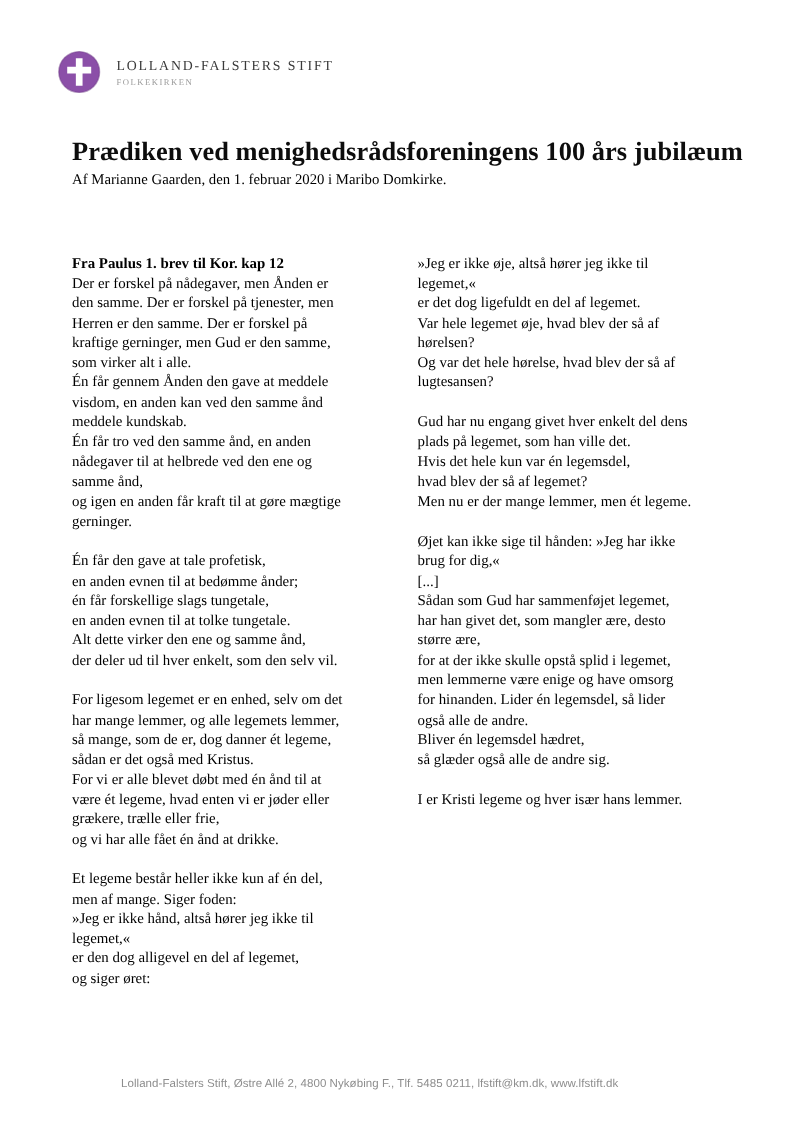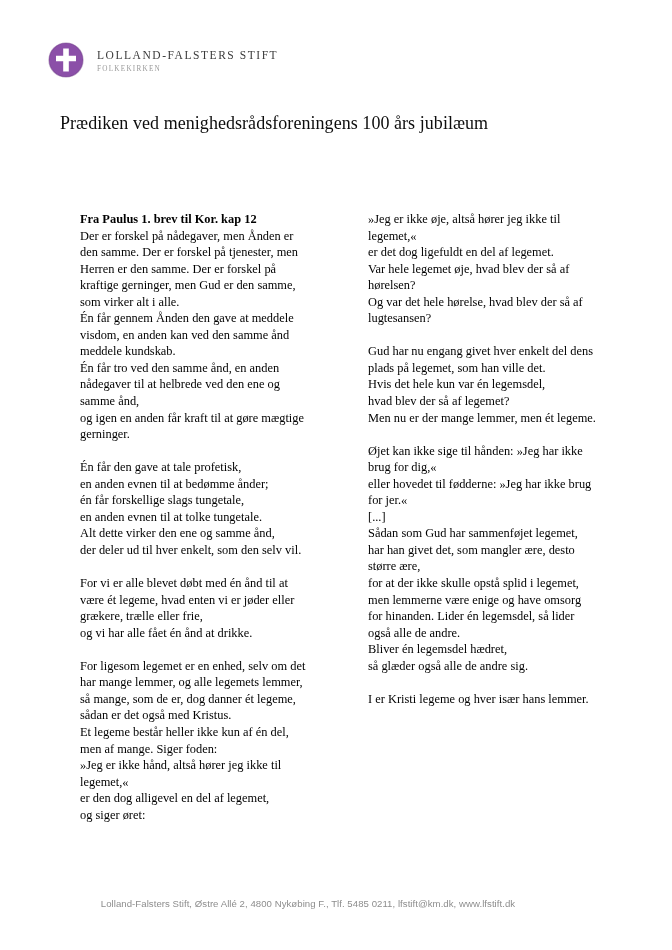--- a/index.html
+++ b/index.html
@@ -65,22 +65,22 @@
 
   
   .title-block {
     position: absolute;
     left: 60px;
     top: 112px;
     width: 560px;
   }
   .doc-title {
     font-family: "Liberation Serif", serif;
-    font-size: 18px;
-    font-weight: normal;
+    font-size: 22px;
+    font-weight: bold;
     line-height: 1.27;
     color: #0d0d0d;
     margin: 0;
     letter-spacing: 0.05px;
   }
   .doc-subtitle {
     font-family: "Liberation Serif", serif;
     font-size: 12.3px;
     line-height: 1.25;
     color: #000;
@@ -92,21 +92,20 @@
     position: absolute;
     left: 60px;
     top: 211px;
     width: 560px;
     display: flex;
     gap: 0;
   }
   .col {
     width: 272px;
     flex: 0 0 272px;
-    margin-left: 20px;
   }
   .col-right {
     margin-left: 16px;
   }
   .para {
     font-family: "Liberation Serif", serif;
     font-size: 12.4px;
     line-height: 16.55px;
     color: #000;
     margin: 0 0 16.55px 0;
@@ -147,20 +146,21 @@
       <path d="M15.2 6.5 h5.6 v7.2 h7.2 v5.6 h-7.2 v10.2 h-5.6 v-10.2 h-7.2 v-5.6 h7.2 z" fill="#ffffff"></path>
     </svg>
     <div class="logo-text">
       <div class="logo-title">LOLLAND-FALSTERS STIFT</div>
       <div class="logo-sub">FOLKEKIRKEN</div>
     </div>
   </div>
 
   <div class="title-block">
     <h1 class="doc-title">Prædiken ved menighedsrådsforeningens 100 års jubilæum</h1>
+    <p class="doc-subtitle">Af Marianne Gaarden, den 1. februar 2020 i Maribo Domkirke.</p>
   </div>
 
   <div class="columns">
     <div class="col col-left">
         <p class="para head">Fra Paulus 1. brev til Kor. kap 12</p>
         <p class="para tight">Der er forskel på nådegaver, men Ånden er
 den samme.  Der er forskel på tjenester, men
 Herren er den samme.  Der er forskel på
 kraftige gerninger, men Gud er den samme,
 som virker alt i alle.</p>
@@ -171,28 +171,28 @@
 nådegaver til at helbrede ved den ene og
 samme ånd,</p>
         <p class="para">og igen en anden får kraft til at gøre mægtige
 gerninger.</p>
         <p class="para">Én får den gave at tale profetisk,
 en anden evnen til at bedømme ånder;
 én får forskellige slags tungetale,
 en anden evnen til at tolke tungetale.
 Alt dette virker den ene og samme ånd,
 der deler ud til hver enkelt, som den selv vil.</p>
+        <p class="para tight">For ligesom legemet er en enhed, selv om det
+har mange lemmer, og alle legemets lemmer,
+så mange, som de er, dog danner ét legeme,
+sådan er det også med Kristus.</p>
         <p class="para">For vi er alle blevet døbt med én ånd til at
 være ét legeme, hvad enten vi er jøder eller
 grækere, trælle eller frie,
 og vi har alle fået én ånd at drikke.</p>
-        <p class="para tight">For ligesom legemet er en enhed, selv om det
-har mange lemmer, og alle legemets lemmer,
-så mange, som de er, dog danner ét legeme,
-sådan er det også med Kristus.</p>
         <p class="para tight">Et legeme består heller ikke kun af én del,
 men af mange.  Siger foden:</p>
         <p class="para tight">»Jeg er ikke hånd, altså hører jeg ikke til
 legemet,«</p>
         <p class="para tight">er den dog alligevel en del af legemet,
 og siger øret:</p>
       </div>
     <div class="col col-right">
         <p class="para tight">»Jeg er ikke øje, altså hører jeg ikke til
 legemet,«</p>
@@ -201,22 +201,20 @@
 hørelsen?</p>
         <p class="para">Og var det hele hørelse, hvad blev der så af
 lugtesansen?</p>
         <p class="para tight">Gud har nu engang givet hver enkelt del dens
 plads på legemet, som han ville det.</p>
         <p class="para tight">Hvis det hele kun var én legemsdel,
 hvad blev der så af legemet?</p>
         <p class="para">Men nu er der mange lemmer, men ét legeme.</p>
         <p class="para tight">Øjet kan ikke sige til hånden: »Jeg har ikke
 brug for dig,«</p>
-        <p class="para tight">eller hovedet til fødderne: »Jeg har ikke brug
-for jer.«</p>
         <p class="para tight">[...]</p>
         <p class="para tight">Sådan som Gud har sammenføjet legemet,
 har han givet det, som mangler ære, desto
 større ære,</p>
         <p class="para tight">for at der ikke skulle opstå splid i legemet,
 men lemmerne være enige og have omsorg
 for hinanden.  Lider én legemsdel, så lider
 også alle de andre.</p>
         <p class="para">Bliver én legemsdel hædret,
 så glæder også alle de andre sig.</p>

